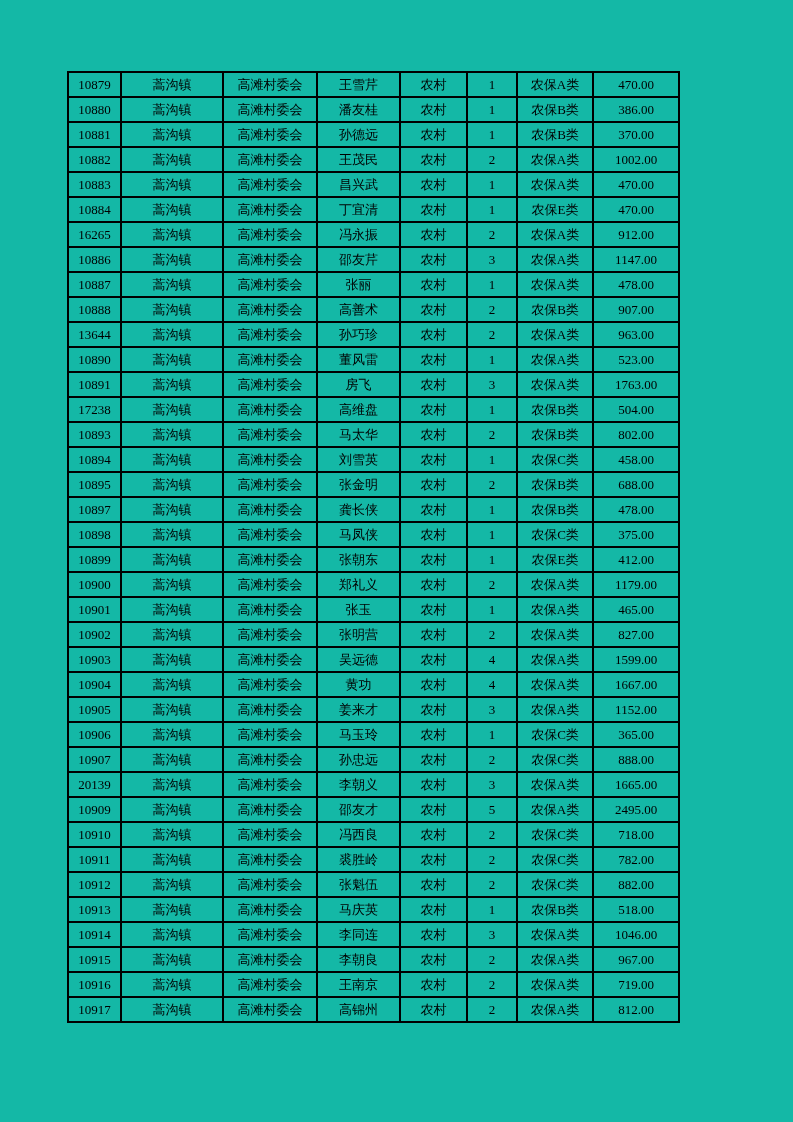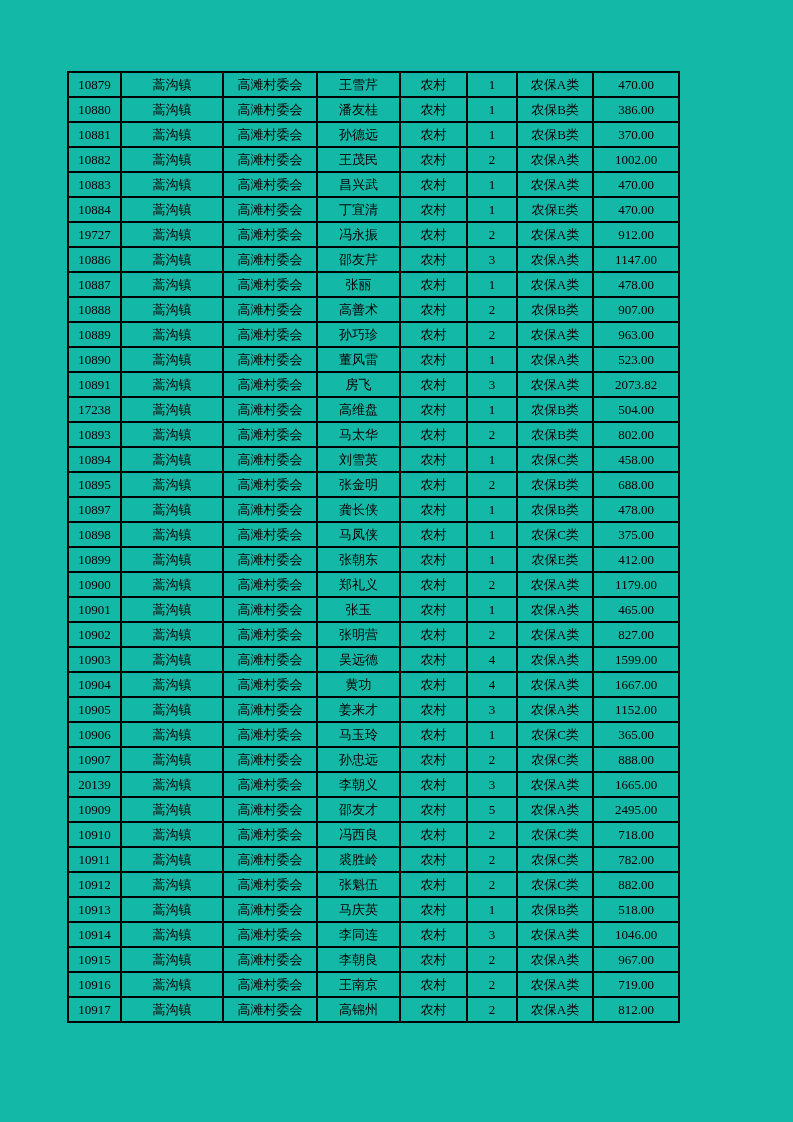--- a/index.html
+++ b/index.html
@@ -106,21 +106,21 @@
     <td>10884</td>
     <td>蒿沟镇</td>
     <td>高滩村委会</td>
     <td>丁宜清</td>
     <td>农村</td>
     <td>1</td>
     <td>农保E类</td>
     <td>470.00</td>
   </tr>
         <tr>
-    <td>19727</td>
+    <td>16265</td>
     <td>蒿沟镇</td>
     <td>高滩村委会</td>
     <td>冯永振</td>
     <td>农村</td>
     <td>2</td>
     <td>农保A类</td>
     <td>912.00</td>
   </tr>
         <tr>
     <td>10886</td>
@@ -146,21 +146,21 @@
     <td>10888</td>
     <td>蒿沟镇</td>
     <td>高滩村委会</td>
     <td>高善术</td>
     <td>农村</td>
     <td>2</td>
     <td>农保B类</td>
     <td>907.00</td>
   </tr>
         <tr>
-    <td>10889</td>
+    <td>13644</td>
     <td>蒿沟镇</td>
     <td>高滩村委会</td>
     <td>孙巧珍</td>
     <td>农村</td>
     <td>2</td>
     <td>农保A类</td>
     <td>963.00</td>
   </tr>
         <tr>
     <td>10890</td>
@@ -173,21 +173,21 @@
     <td>523.00</td>
   </tr>
         <tr>
     <td>10891</td>
     <td>蒿沟镇</td>
     <td>高滩村委会</td>
     <td>房飞</td>
     <td>农村</td>
     <td>3</td>
     <td>农保A类</td>
-    <td>2073.82</td>
+    <td>1763.00</td>
   </tr>
         <tr>
     <td>17238</td>
     <td>蒿沟镇</td>
     <td>高滩村委会</td>
     <td>高维盘</td>
     <td>农村</td>
     <td>1</td>
     <td>农保B类</td>
     <td>504.00</td>

